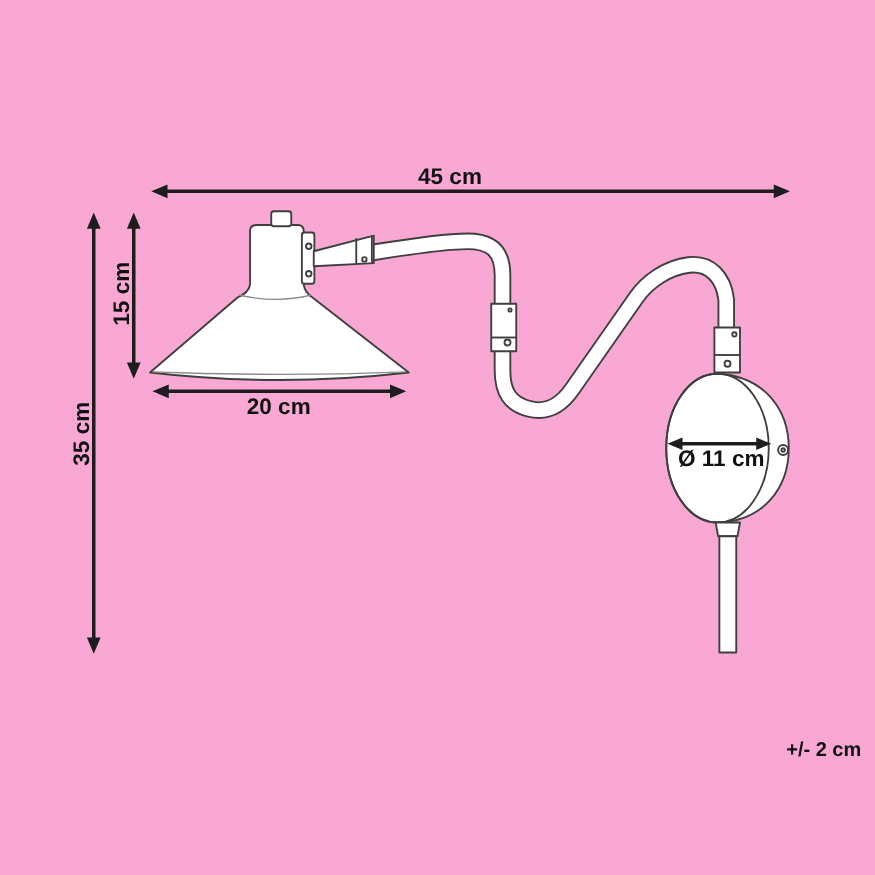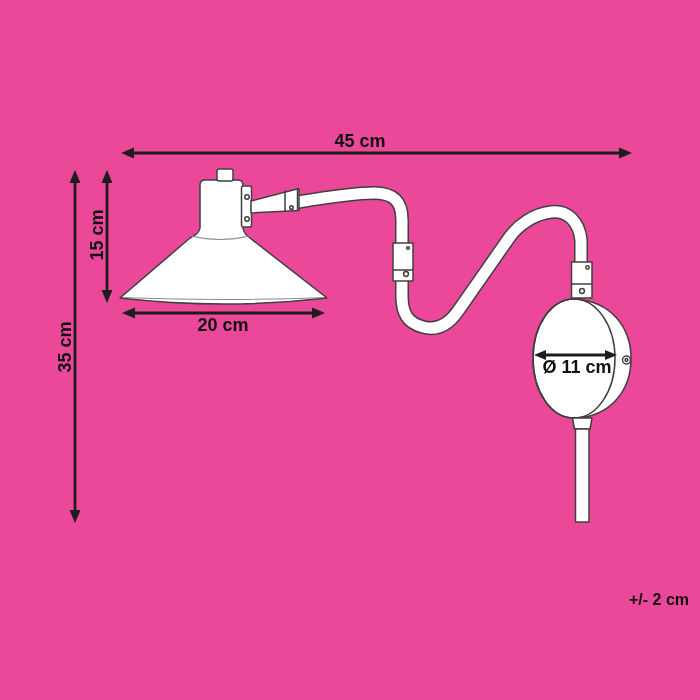--- a/index.html
+++ b/index.html
@@ -1,19 +1,19 @@
 <!DOCTYPE html>
 <html><head>
 <meta charset="utf-8">
 <style>
   html,body{margin:0;padding:0;background:#fff;}
   .canvas{
     position:relative;
     width:700px;height:700px;
-    background:#ec4899;
+    background:#f9a8d4;
     font-family:"Liberation Sans", sans-serif;
     overflow:hidden;
   }
   svg{display:block;}
   text{
     font-family:"Liberation Sans", sans-serif;
     font-weight:bold;
   }
   .dim-label{font-size:18px;}
   .tol-label{font-size:16px;}

